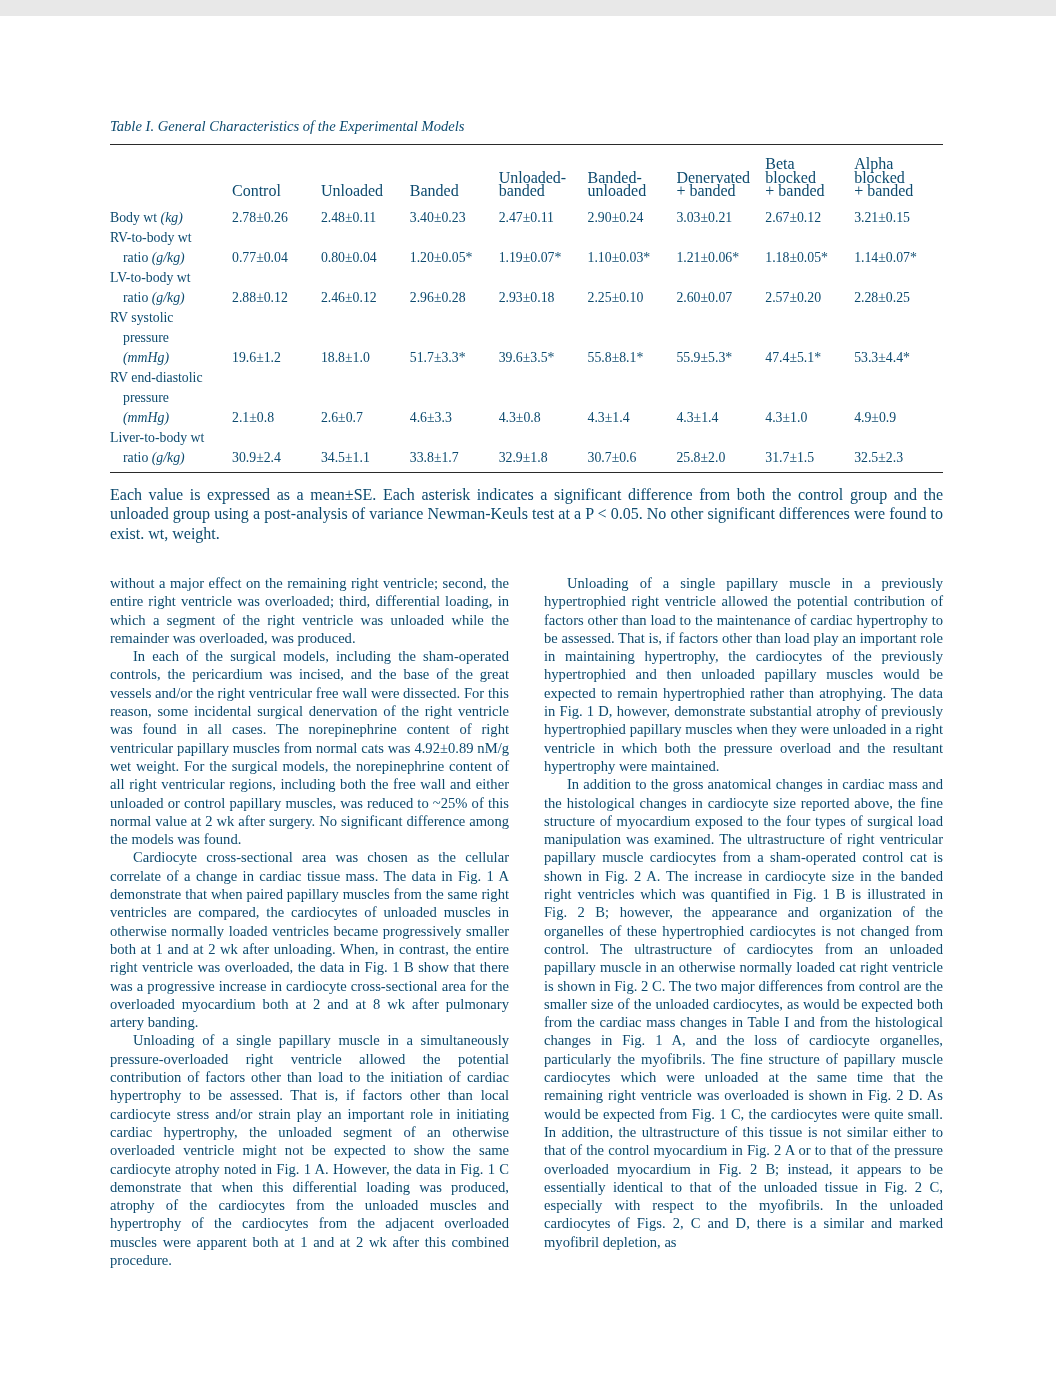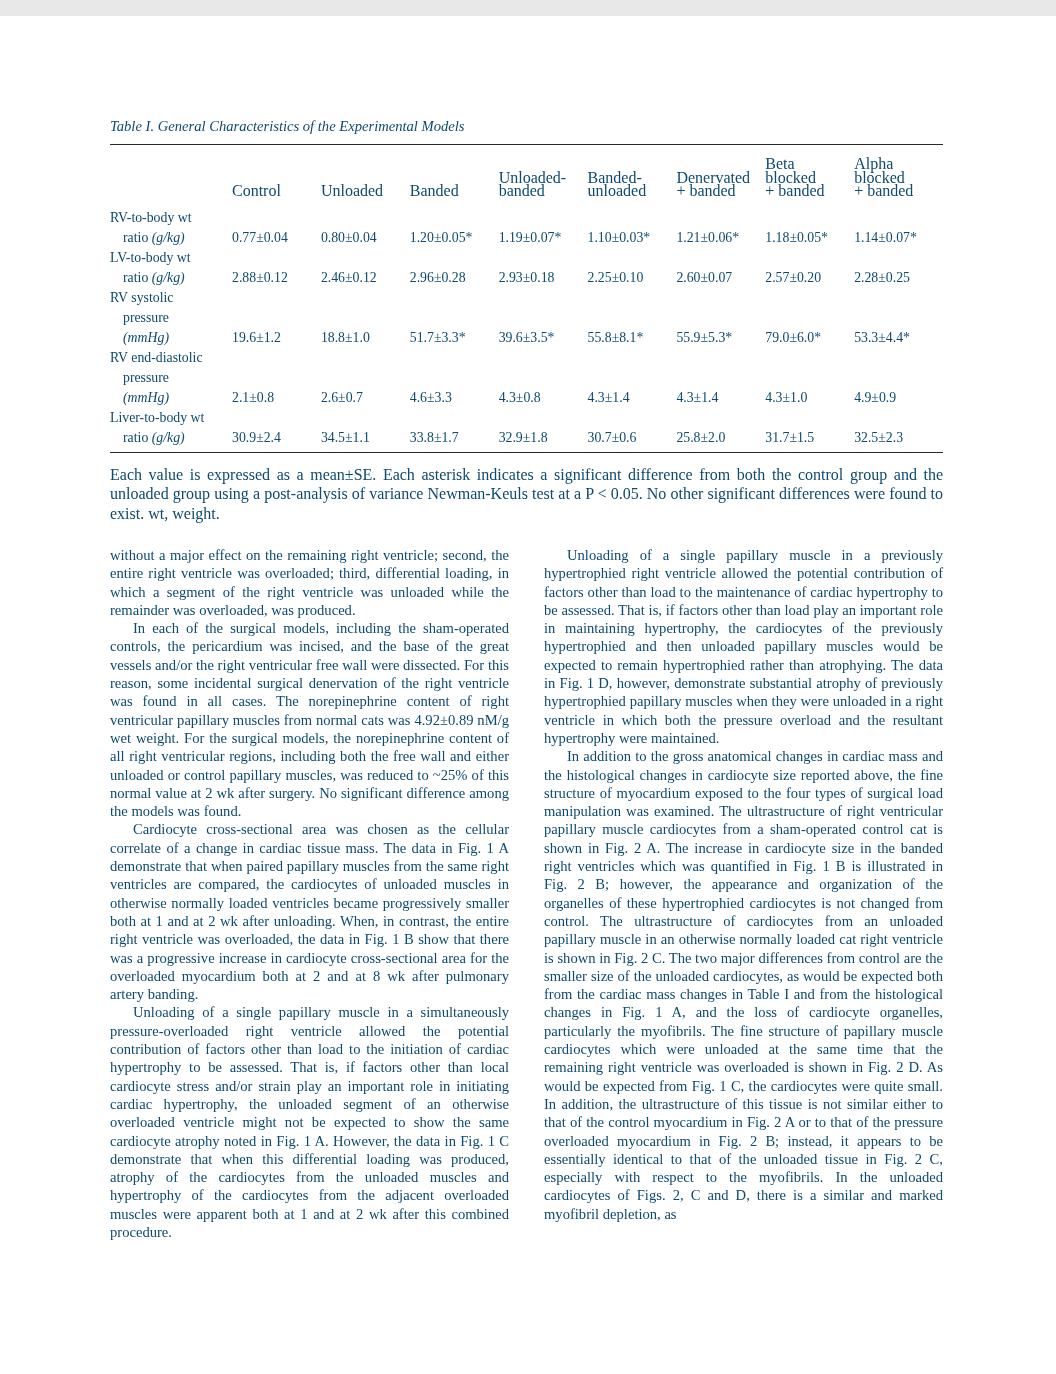--- a/index.html
+++ b/index.html
@@ -31,21 +31,21 @@
   .vcell { line-height:20px; padding-right:4px; white-space:nowrap; }
 
   .table-bottom { margin-top:4px; }
   .footnote {
     font-size:16px; line-height:19.5px; margin:12px 0 0 0;
     text-align:justify;
   }
 
   
   .columns {
-    position:absolute; left:110px; top:530px; width:833px;
+    position:absolute; left:110px; top:558px; width:833px;
     display:flex; gap:35px;
   }
   .col { width:401px; font-size:14.6px; line-height:18.3px; text-align:justify; }
   .col p { margin:0; }
   .col p.indent { text-indent:23px; }
 
   
   .footer { position:absolute; left:110px; top:1251px; font-size:14.6px; }
   .pageno { font-family:"Liberation Sans","DejaVu Sans",sans-serif; font-weight:bold; font-size:14px; margin-right:16px; }
   .authors { font-style:italic; }
@@ -83,20 +83,33 @@
             <span>+ banded</span>
           </div>
           <div class="hcell">
             <span>Beta blocked</span>
             <span>+ banded</span>
           </div>
           <div class="hcell">
             <span>Alpha blocked</span>
             <span>+ banded</span>
           </div>
+        </div>
+        <div class="trow tbodyrow">
+          <div class="labelcell">
+            <div class="labelline">Body wt <i>(kg)</i></div>
+          </div>
+          <div class="vcell">2.78±0.26</div>
+          <div class="vcell">2.48±0.11</div>
+          <div class="vcell">3.40±0.23</div>
+          <div class="vcell">2.47±0.11</div>
+          <div class="vcell">2.90±0.24</div>
+          <div class="vcell">3.03±0.21</div>
+          <div class="vcell">2.67±0.12</div>
+          <div class="vcell">3.21±0.15</div>
         </div>
         <div class="trow tbodyrow">
           <div class="labelcell">
             <div class="labelline">RV-to-body wt</div>
             <div class="labelline cont">ratio <i>(g/kg)</i></div>
           </div>
           <div class="vcell">0.77±0.04</div>
           <div class="vcell">0.80±0.04</div>
           <div class="vcell">1.20±0.05*</div>
           <div class="vcell">1.19±0.07*</div>
@@ -124,21 +137,21 @@
             <div class="labelline">RV systolic</div>
             <div class="labelline cont">pressure</div>
             <div class="labelline cont"><i>(mmHg)</i></div>
           </div>
           <div class="vcell">19.6±1.2</div>
           <div class="vcell">18.8±1.0</div>
           <div class="vcell">51.7±3.3*</div>
           <div class="vcell">39.6±3.5*</div>
           <div class="vcell">55.8±8.1*</div>
           <div class="vcell">55.9±5.3*</div>
-          <div class="vcell">79.0±6.0*</div>
+          <div class="vcell">47.4±5.1*</div>
           <div class="vcell">53.3±4.4*</div>
         </div>
         <div class="trow tbodyrow">
           <div class="labelcell">
             <div class="labelline">RV end-diastolic</div>
             <div class="labelline cont">pressure</div>
             <div class="labelline cont"><i>(mmHg)</i></div>
           </div>
           <div class="vcell">2.1±0.8</div>
           <div class="vcell">2.6±0.7</div>

